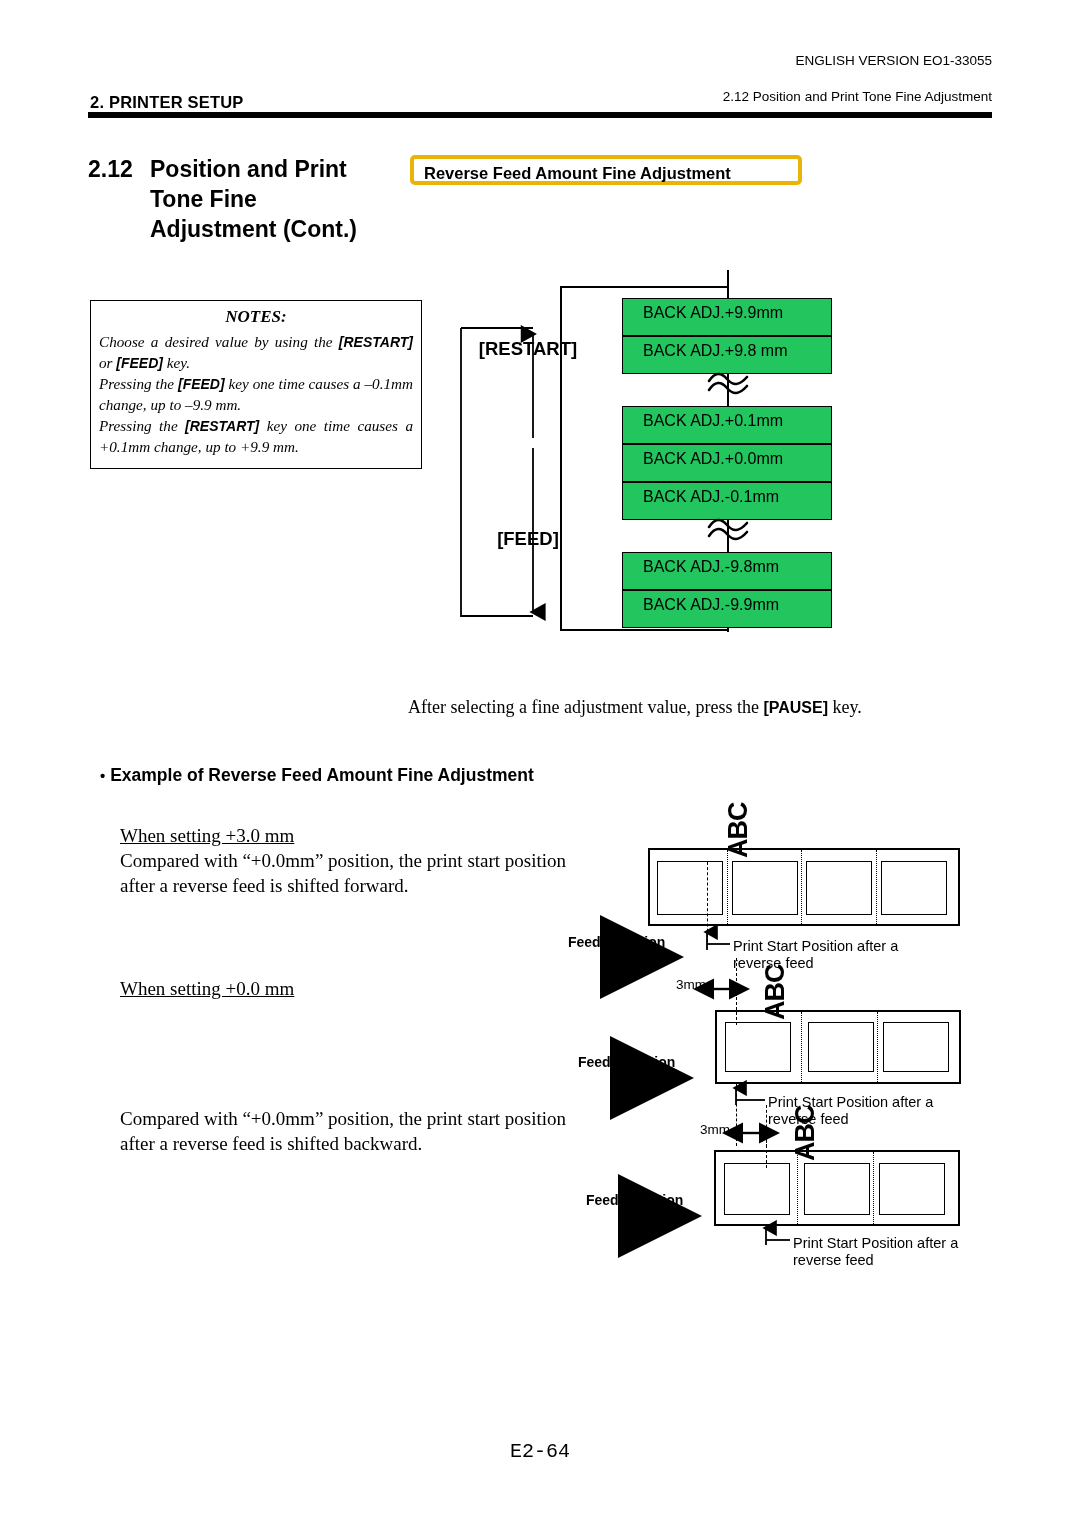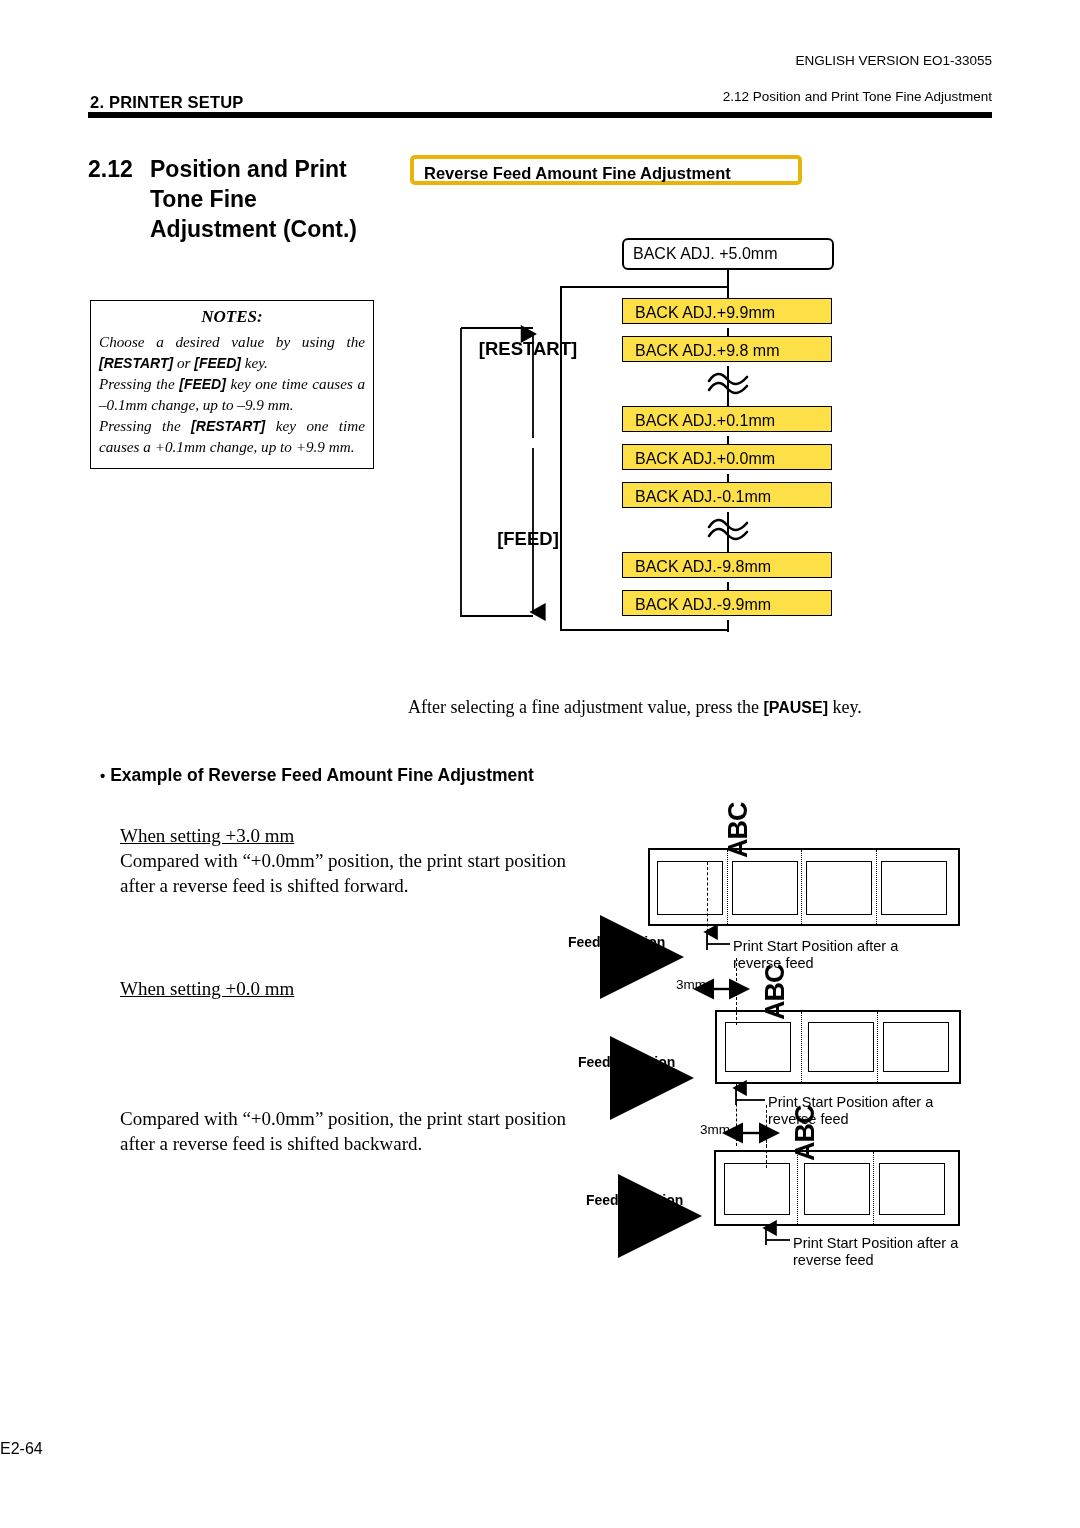--- a/index.html
+++ b/index.html
@@ -57,21 +57,21 @@
     font-size: 23px;
     line-height: 30px;
   }
   #section-title .num { display: inline-block; width: 62px; }
   #section-title .body { display: inline-block; vertical-align: top; width: 250px; }
 
   
   #notes-box {
     position: absolute;
     left: 90px; top: 300px;
-    width: 284px;
+    width: 332px;
     border: 1.5px solid #000;
     padding: 6px 8px 10px 8px;
     box-sizing: border-box;
   }
   #notes-title {
     text-align: center;
     font-weight: bold;
     font-style: italic;
     font-size: 17px;
     margin-bottom: 5px;
@@ -107,28 +107,28 @@
 
   #flow-area {
     position: absolute;
     left: 455px; top: 238px;
     width: 400px; height: 410px;
   }
 
   .fbox {
     position: absolute;
     left: 167px;
-    width: 210px; height: 26px;
+    width: 210px; height: 38px;
     border: 1.6px solid #000;
     box-sizing: border-box;
     font-family: "Liberation Sans", sans-serif;
     font-size: 16px;
     line-height: 27px;
-    padding-left: 12px;
-    background: #fde047;
+    padding-left: 20px;
+    background: #22c55e;
     z-index: 3;
   }
   #fbox-top {
     position: absolute;
     left: 167px; top: 0px;
     width: 212px; height: 32px;
     border: 2px solid #000;
     border-radius: 6px;
     box-sizing: border-box;
     font-family: "Liberation Sans", sans-serif;
@@ -273,23 +273,23 @@
     width: 1080px; height: 1528px;
     pointer-events: none;
     overflow: visible;
   }
 
   
   #footer {
     position: absolute;
     left: 0; top: 1440px;
     width: 1080px;
-    text-align: left;
-    font-family: Liberation Sans, sans-serif;
-    font-size: 16px;
+    text-align: center;
+    font-family: Liberation Mono, monospace;
+    font-size: 20px;
   }
 </style>
 </head>
 <body>
 
 <div id="header-left">2. PRINTER SETUP</div>
 <div id="header-right-version">ENGLISH VERSION EO1-33055</div>
 <div id="header-right-section">2.12 Position and Print Tone Fine Adjustment</div>
 <div id="header-rule"></div>
 
@@ -301,21 +301,20 @@
   <div id="notes-title">NOTES:</div>
   <p class="note-para"><span>Choose a desired value by using the </span><b>[RESTART]</b><span> or </span><b>[FEED]</b><span> key.</span></p>
   <p class="note-para"><span>Pressing the </span><b>[FEED]</b><span> key one time causes a –0.1mm change, up to –9.9 mm.</span></p>
   <p class="note-para"><span>Pressing the </span><b>[RESTART]</b><span> key one time causes a +0.1mm change, up to +9.9 mm.</span></p>
 </div>
 
 <div id="flow-title-box">Reverse Feed Amount Fine Adjustment</div>
 
 <div id="flow-area">
 
-  <div id="fbox-top">BACK ADJ. +5.0mm</div>
 
   <div class="loop-seg" style="left:105px; top:48px; width:168px; height:1.6px;"></div>
   <div class="loop-seg" style="left:105px; top:48px; width:1.6px; height:345px;"></div>
   <div class="loop-seg" style="left:105px; top:391.4px; width:168px; height:1.6px;"></div>
 
   <div class="chain-line" style="top:32px; height:28px;"></div>
   <div class="chain-line" style="top:90px; height:8px;"></div>
   <div class="chain-line" style="top:128px; height:40px;"></div>
   <div class="chain-line" style="top:198px; height:8px;"></div>
   <div class="chain-line" style="top:236px; height:8px;"></div>

